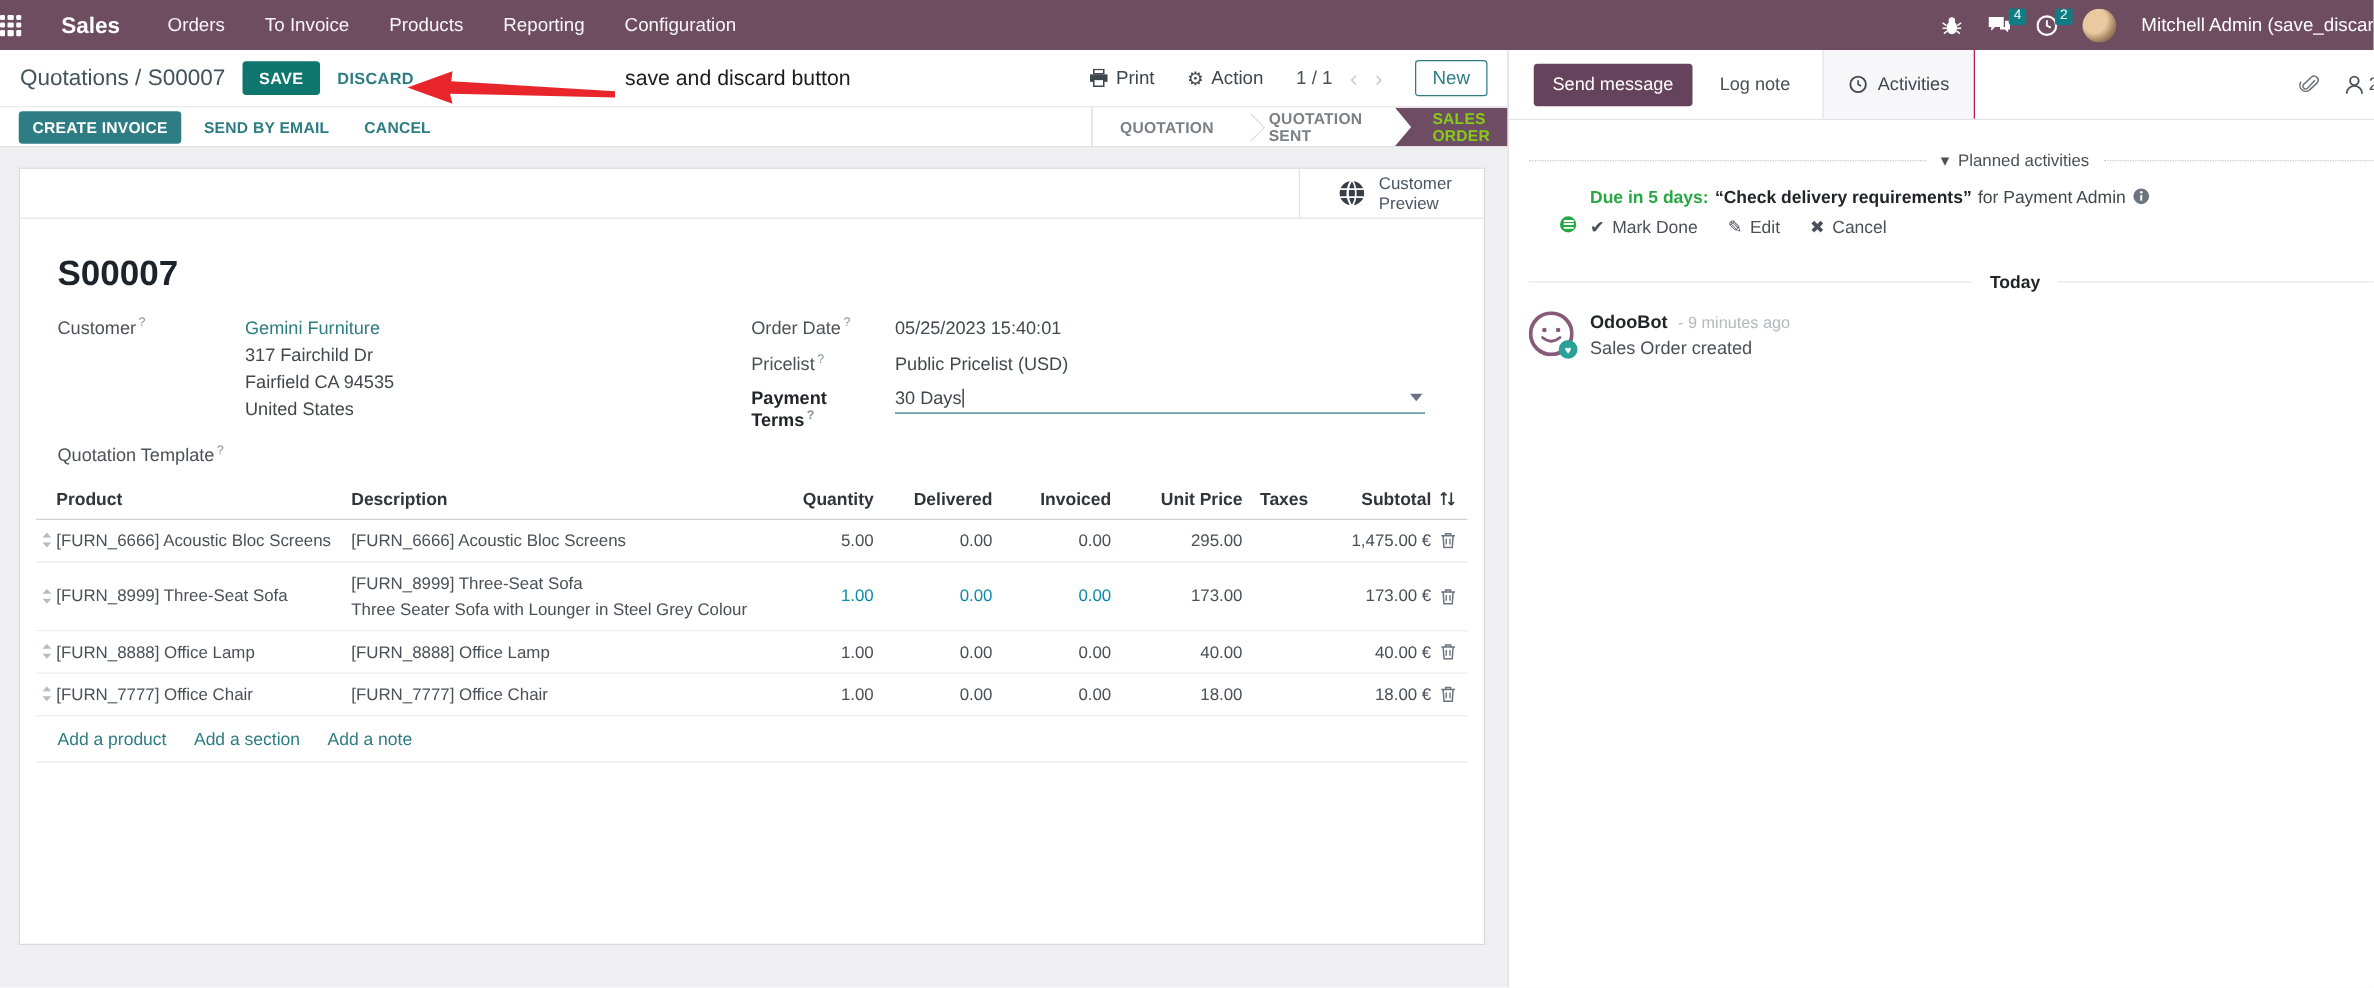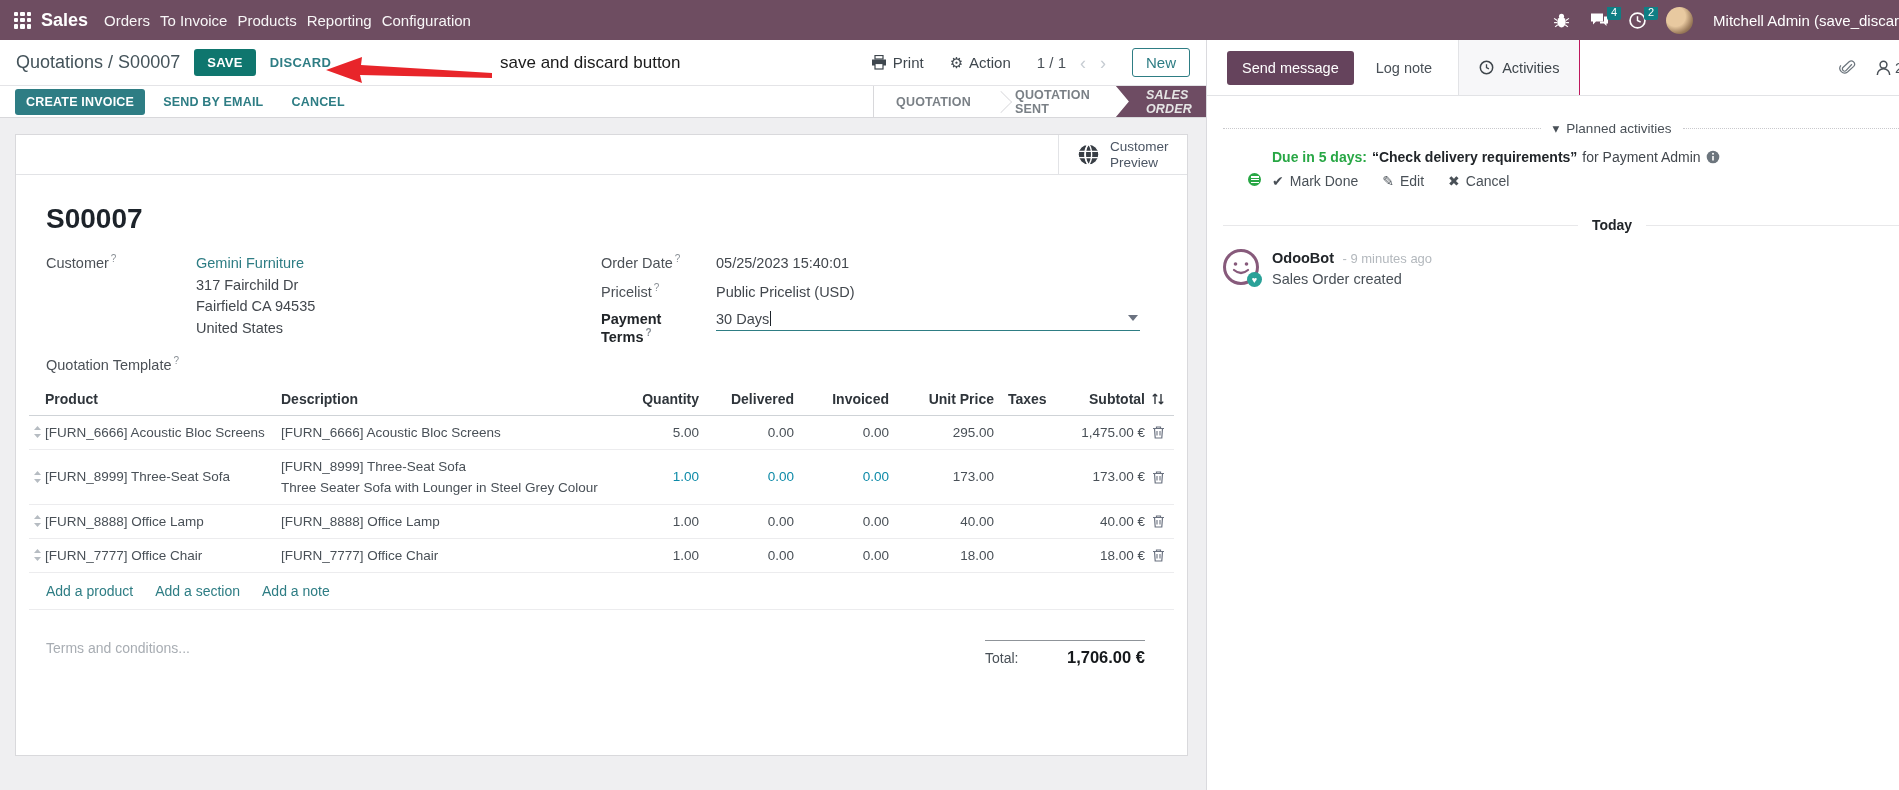--- a/index.html
+++ b/index.html
@@ -3,21 +3,21 @@
 <meta charset="utf-8">
 <style>
   * { margin:0; padding:0; box-sizing:border-box; }
   html,body { width:1899px; height:790px; overflow:hidden; background:#fff;
     font-family:"Liberation Sans", sans-serif; color:#495057; }
   .page { position:relative; width:1899px; height:790px; }
 
   
   .nav { position:absolute; top:0; left:0; width:1899px; height:40px; background:#6e4d61;
     display:flex; align-items:center; color:#fff; }
-  .nav-left { display:flex; align-items:center; gap:10px; padding-left:14px; flex:1; }
+  .nav-left { display:flex; align-items:center; gap:32px; flex:1; }
   .apps-grid { width:17px; height:17px; display:grid; grid-template-columns:repeat(3,1fr); gap:2px; }
   .apps-grid span { background:#fff; border-radius:1px; }
   .app-name { font-size:18px; font-weight:bold; margin-right:6px; }
   .menu-item { font-size:15px; cursor:pointer; opacity:.95; }
   .nav-right { display:flex; align-items:center; gap:20px; white-space:nowrap; overflow:hidden; }
   .icon-wrap { position:relative; display:inline-flex; }
   .nav-badge { position:absolute; top:-7px; right:-12px; background:#0f7e84; color:#fff;
     font-size:11px; padding:1px 4px; border-radius:2px; line-height:13px; }
   .avatar { width:27px; height:27px; border-radius:50%;
     background:radial-gradient(circle at 35% 35%, #e8c9a0 0 40%, #9a7a5a 70%, #5d4a3a 100%); flex:none; }
@@ -49,30 +49,30 @@
     padding:6px 11px; border-radius:3px; letter-spacing:.2px; cursor:pointer;
     font-family:"Liberation Sans",sans-serif; }
   .btn-flat { background:none; border:none; color:#2e7d84; font-size:12.5px; font-weight:bold;
     padding:6px 10px; letter-spacing:.2px; cursor:pointer; font-family:"Liberation Sans",sans-serif; }
   .statusbar { display:flex; align-items:stretch; border-left:1px solid #d8d8db; width:333px; }
   .sb-step { display:flex; align-items:center; padding:0 22px; font-size:12.5px; font-weight:bold;
     color:#7a8086; letter-spacing:.2px; cursor:pointer; }
   .sb-sep { width:12px; position:relative; }
   .sb-sep::before { content:""; position:absolute; top:6px; left:-2px; width:19px; height:19px;
     border-top:1px solid #d8d8db; border-right:1px solid #d8d8db; transform:rotate(45deg) scale(.78); }
-  .sb-active { background:#6e4c63; color:#e5e5e5; margin-left:4px; flex:1; justify-content:center;
-    clip-path:polygon(0 0, 100% 0, 100% 100%, 0 100%, 13px 50%); padding-left:30px;font-style:italic; }
+  .sb-active { background:#6e4c63; color:#84cc16; margin-left:4px; flex:1; justify-content:center;
+    clip-path:polygon(0 0, 100% 0, 100% 100%, 0 100%, 13px 50%); padding-left:30px; }
 
   
   .content { position:absolute; top:118px; left:0; width:1206px; height:672px; background:#efeff1; }
   .sheet { position:absolute; top:16px; left:15px; width:1173px; height:622px; background:#fff;
     border:1px solid #d9d9dc; }
   .sheet-head { height:40px; border-bottom:1px solid #e2e3e6; display:flex; justify-content:flex-end; }
-  .cp-btn { width:129px; border-left:1px solid #e2e3e6; display:flex; align-items:center;
-    gap:10px; padding-left:18px; cursor:pointer; }
+  .cp-btn { width:148px; border-left:1px solid #e2e3e6; display:flex; align-items:center;
+    gap:10px; padding-left:30px; cursor:pointer; }
   .cp-label { font-size:13.5px; color:#4b5563; line-height:16px; width:66px; }
   .sheet-body { padding:0 30px; }
   .title { margin-top:28px; font-size:28px; font-weight:bold; color:#1d232a; }
   .fields { display:flex; margin-top:18px; }
   .fg-left { width:555px; }
   .fg-right { flex:1; }
   .frow { display:flex; margin-bottom:9px; }
   .flabel { font-size:14.5px; color:#4c5157; }
   .fg-left .flabel { width:150px; flex:none; }
   .fg-right .flabel { width:115px; flex:none; }
@@ -436,27 +436,20 @@
               </span>
           </div>
         </div>
 
         <div class="links-row">
           <span class="link">Add a product</span>
           <span class="link">Add a section</span>
           <span class="link">Add a note</span>
         </div>
 
-        <div class="sheet-bottom">
-          <span class="terms">Terms and conditions...</span>
-          <span class="total-box">
-            <span class="total-label">Total:</span>
-            <span class="total-value">1,706.00 €</span>
-          </span>
-        </div>
       </div>
     </div>
   </div>
 
   <div class="chatter">
     <div class="ch-head">
       <button class="btn-sendmsg">Send message</button>
       <button class="btn-lognote">Log note</button>
       <span class="btn-activities">
         <svg width="15" height="15" viewBox="0 0 16 16">

